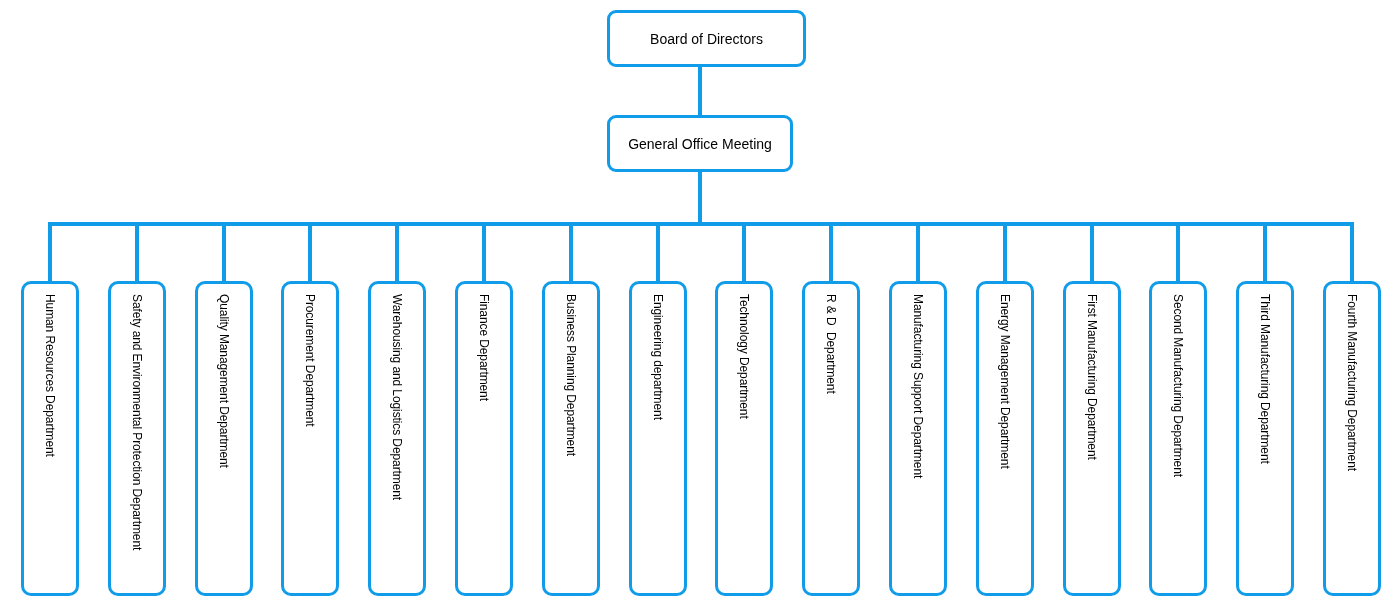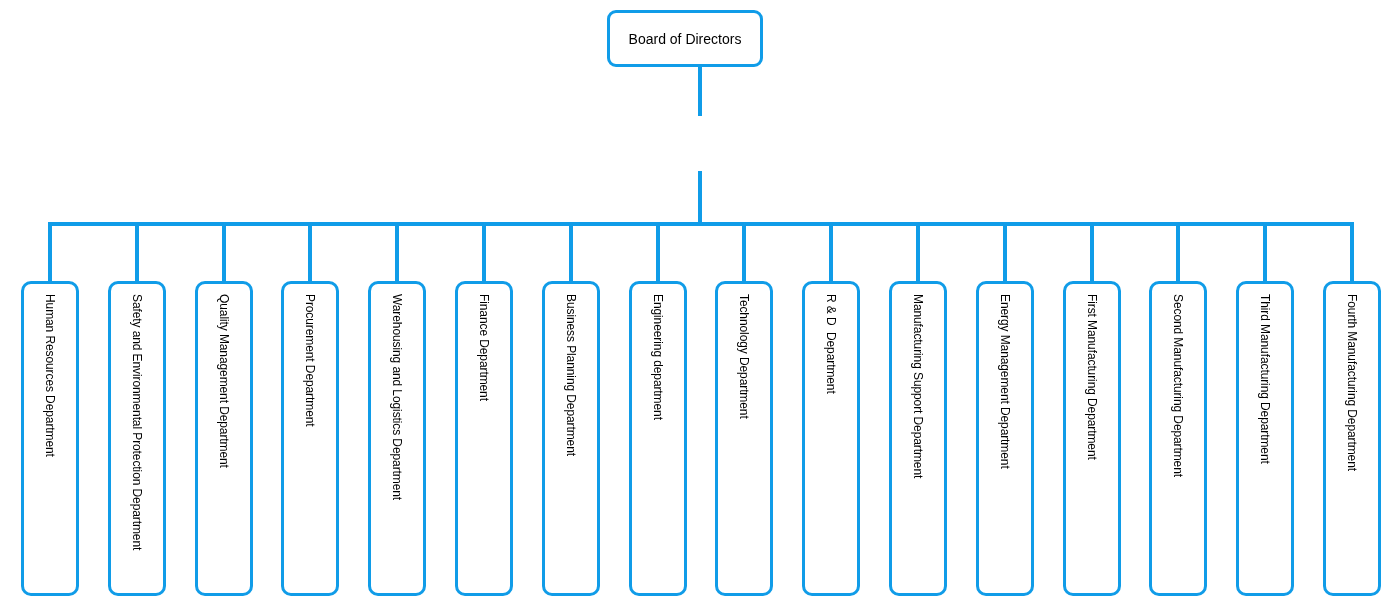--- a/index.html
+++ b/index.html
@@ -18,21 +18,21 @@
     background: var(--bg);
     border: 3px solid var(--line);
     border-radius: 9px;
     display: flex;
     align-items: center;
     justify-content: center;
     font-size: 14px;
     color: var(--ink);
     text-align: center;
   }
-  .node-root      { left: 607px; top: 10px;  width: 156px; height: 57px; }
+  .node-root      { left: 607px; top: 10px;  width: 199px; height: 57px; }
   .node-secondary { left: 607px; top: 115px; width: 186px; height: 57px; }
   .vline {
     position: absolute;
     width: 4px;
     background: var(--line);
   }
   .vline-root-secondary { left: 698px; top: 66px;  height: 50px; }
   .vline-secondary-bus  { left: 698px; top: 171px; height: 53px; }
   .hline {
     position: absolute;
@@ -80,20 +80,21 @@
 </style>
 </head>
 <body>
 
 <div class="chart">
 
   <div class="node node-root">Board of Directors</div>
 
   <div class="vline vline-root-secondary"></div>
 
+  <div class="node node-secondary">General Office Meeting</div>
 
   <div class="vline vline-secondary-bus"></div>
 
   <div class="hline"></div>
 
   <div class="departments">
     <div class="dept-cell">
       <div class="stub"></div>
       <div class="dept-box">
         <span class="dept-label">Human Resources Department</span>

